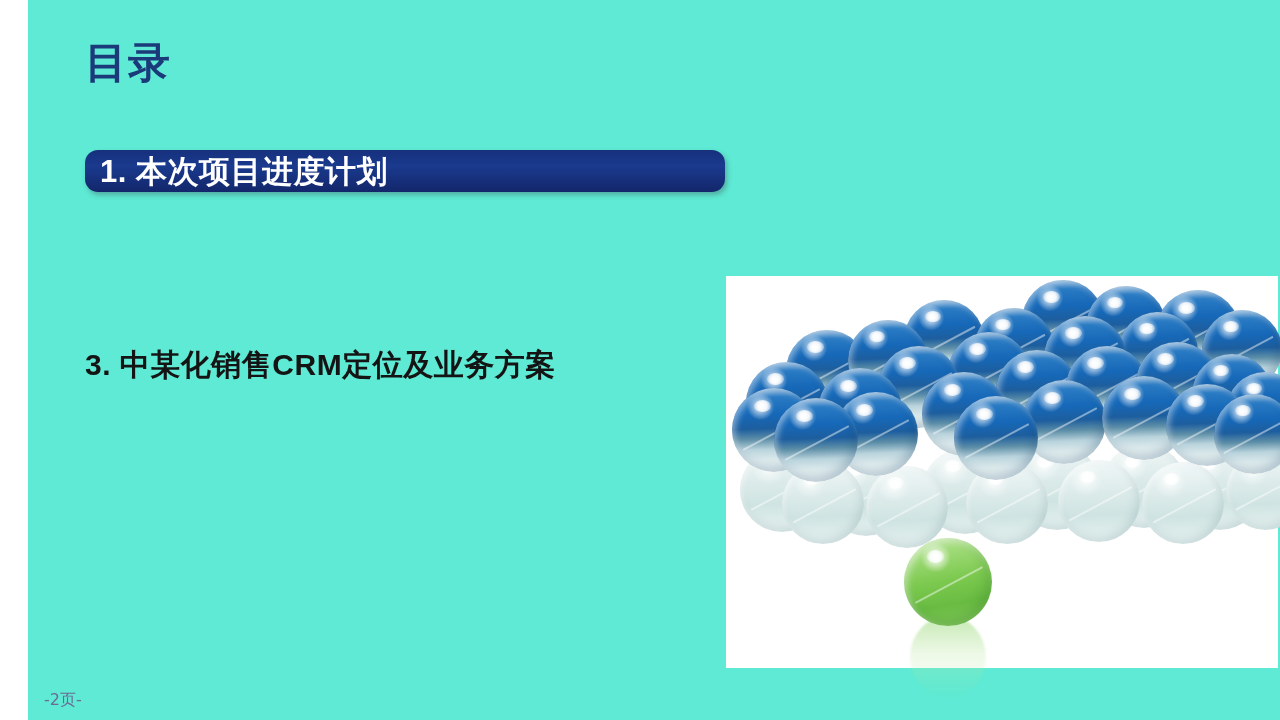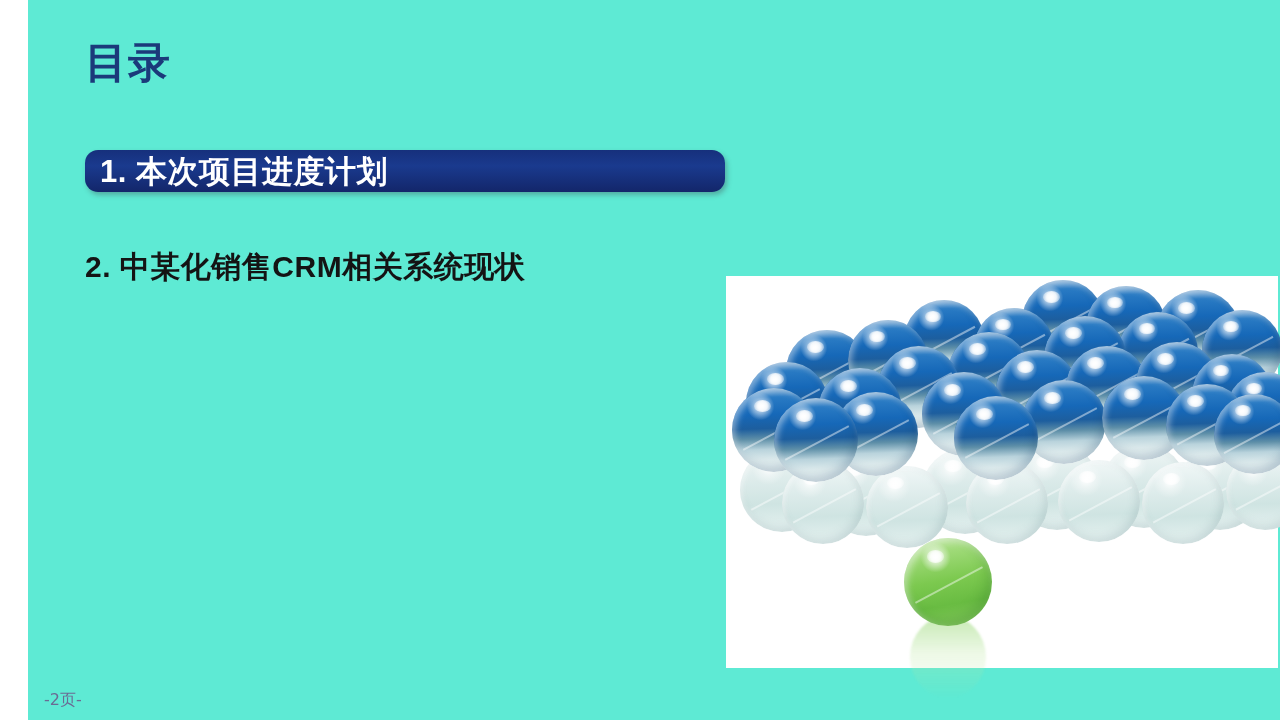--- a/index.html
+++ b/index.html
@@ -174,24 +174,24 @@
 <div id="slide">
 
   <div id="slide-title">目录</div>
 
   <div id="toc-list">
 
     <div class="toc-item active">
       <span class="toc-text">1. 本次项目进度计划</span>
     </div>
 
-    <div class="toc-item i2">
-      <span class="toc-text">2. 中某化销售CRM相关系统现状</span>
+
+    <div class="toc-item i3">
+      <span class="toc-text">3. 中某化销售CRM定位及业务方案</span>
     </div>
-
 
 
   </div>
 
   <div id="marble-picture">
       <div class="marble pale" style="left: 14px; top: 172px; width: 84px; height: 84px;">
         <span class="spec"></span>
         <span class="streak"></span>
       </div>
       <div class="marble pale" style="left: 98px; top: 176px; width: 84px; height: 84px;">

